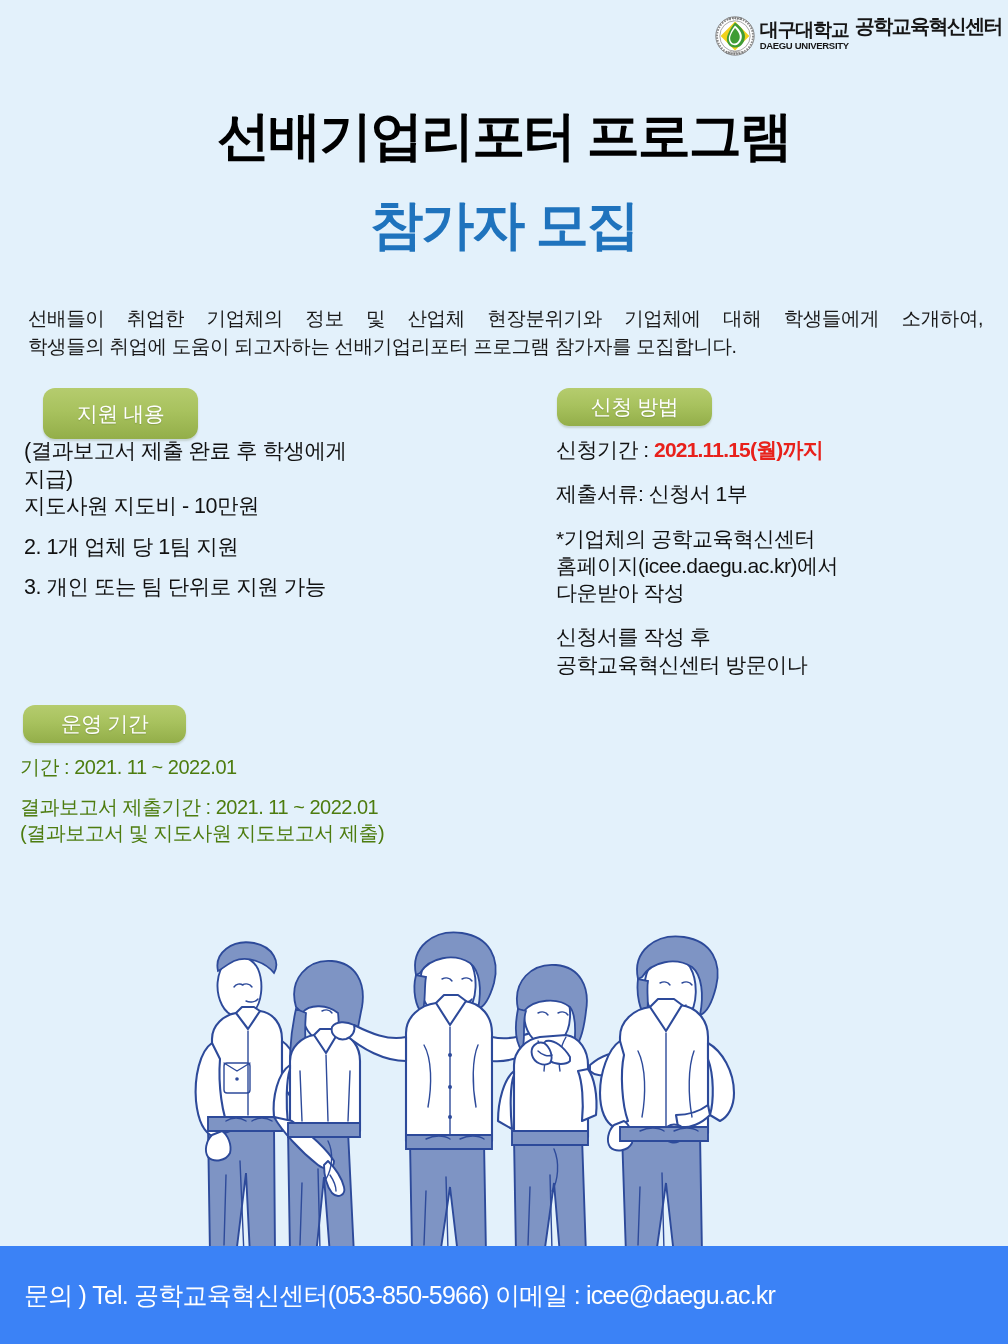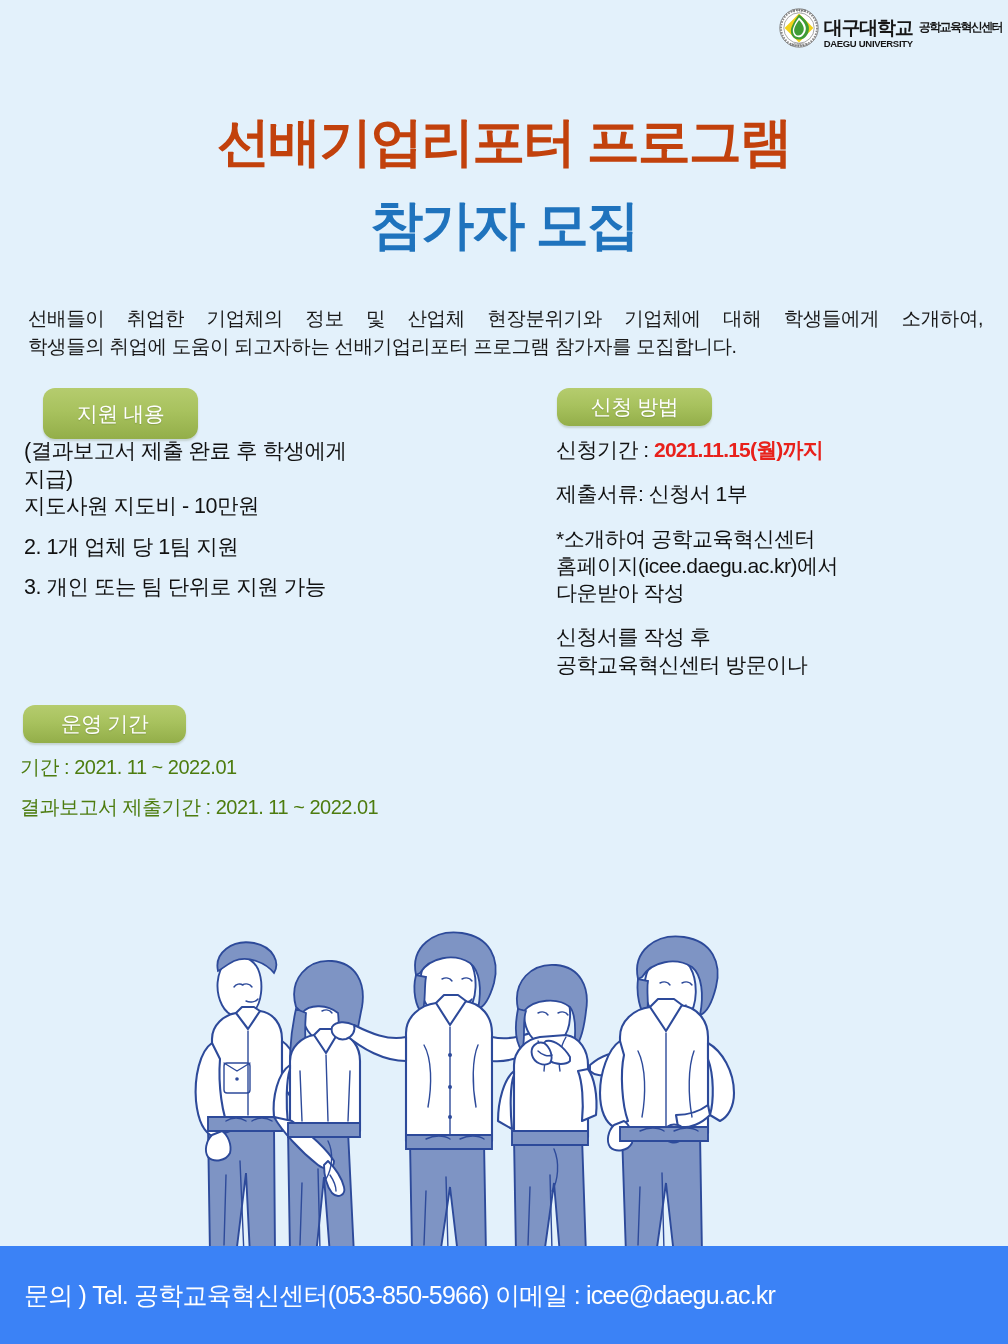--- a/index.html
+++ b/index.html
@@ -11,24 +11,24 @@
     height: 1344px;
     background: #e3f1fb;
     font-family: "Liberation Sans", sans-serif;
     overflow: hidden;
     position: relative;
   }
 
   
   #header-logo {
     position: absolute;
-    top: 8px;
+    top: 16px;
     right: 6px;
     display: flex;
-    align-items: flex-end;
+    align-items: flex-start;
     gap: 5px;
   }
   #logo-emblem { width: 40px; height: 40px; display: block; }
   .logo-text-wrap {
     display: flex;
     align-items: baseline;
     gap: 6px;
   }
   .logo-uni-block {
     display: flex;
@@ -42,41 +42,41 @@
     letter-spacing: -1.2px;
   }
   .logo-uni-en {
     font-size: 9.5px;
     font-weight: bold;
     color: #161616;
     letter-spacing: -0.3px;
     margin-top: 2px;
   }
   .logo-center-ko {
-    font-size: 12px;
+    font-size: 20px;
     font-weight: bold;
     color: #161616;
     letter-spacing: -1.6px;
     position: relative;
     top: -3px;
   }
 
   
   #title-line1, #title-line2 {
     position: absolute;
     width: 100%;
     text-align: center;
     font-weight: bold;
     letter-spacing: -2px;
     white-space: nowrap;
   }
   #title-line1 {
-    top: 107px;
+    top: 101px;
     font-size: 53px;
-    color: #c2410c;
+    color: #000000;
   }
   #title-line2 {
     top: 190px;
     font-size: 53px;
     color: #1f73bd;
   }
 
   
   #intro-paragraph {
     position: absolute;
@@ -240,36 +240,37 @@
 </div>
 
 <div id="apply-block">
   <div class="blk">
     <span>신청기간 : </span><span class="deadline-red">2021.11.15(월)까지</span>
   </div>
   <div class="blk">
     <span>제출서류: 신청서 1부</span>
   </div>
   <div class="blk">
-    <span>*소개하여 공학교육혁신센터</span>
+    <span>*기업체의 공학교육혁신센터</span>
     <span class="sub">홈페이지(icee.daegu.ac.kr)에서</span>
     <span class="sub">다운받아 작성</span>
   </div>
   <div class="blk">
     <span>신청서를 작성 후</span>
     <span class="sub">공학교육혁신센터 방문이나</span>
   </div>
 </div>
 
 <div id="period-block">
   <div class="row">
     <span>기간 : 2021. 11 ~ 2022.01</span>
   </div>
   <div class="row">
     <span>결과보고서 제출기간 : 2021. 11 ~ 2022.01</span>
+    <span class="sub"> (결과보고서 및 지도사원 지도보고서 제출)</span>
   </div>
 </div>
 
 <div id="students-illustration">
   <svg viewBox="0 0 580 338" aria-hidden="true">
     <defs>
       <style>
         .ln  { fill:none; stroke:#2d4a9a; stroke-width:2.1; stroke-linecap:round; stroke-linejoin:round; }
         .ln2 { fill:none; stroke:#2d4a9a; stroke-width:1.4; stroke-linecap:round; stroke-linejoin:round; }
         .hair{ fill:#7e94c4; stroke:#2d4a9a; stroke-width:1.8; }

